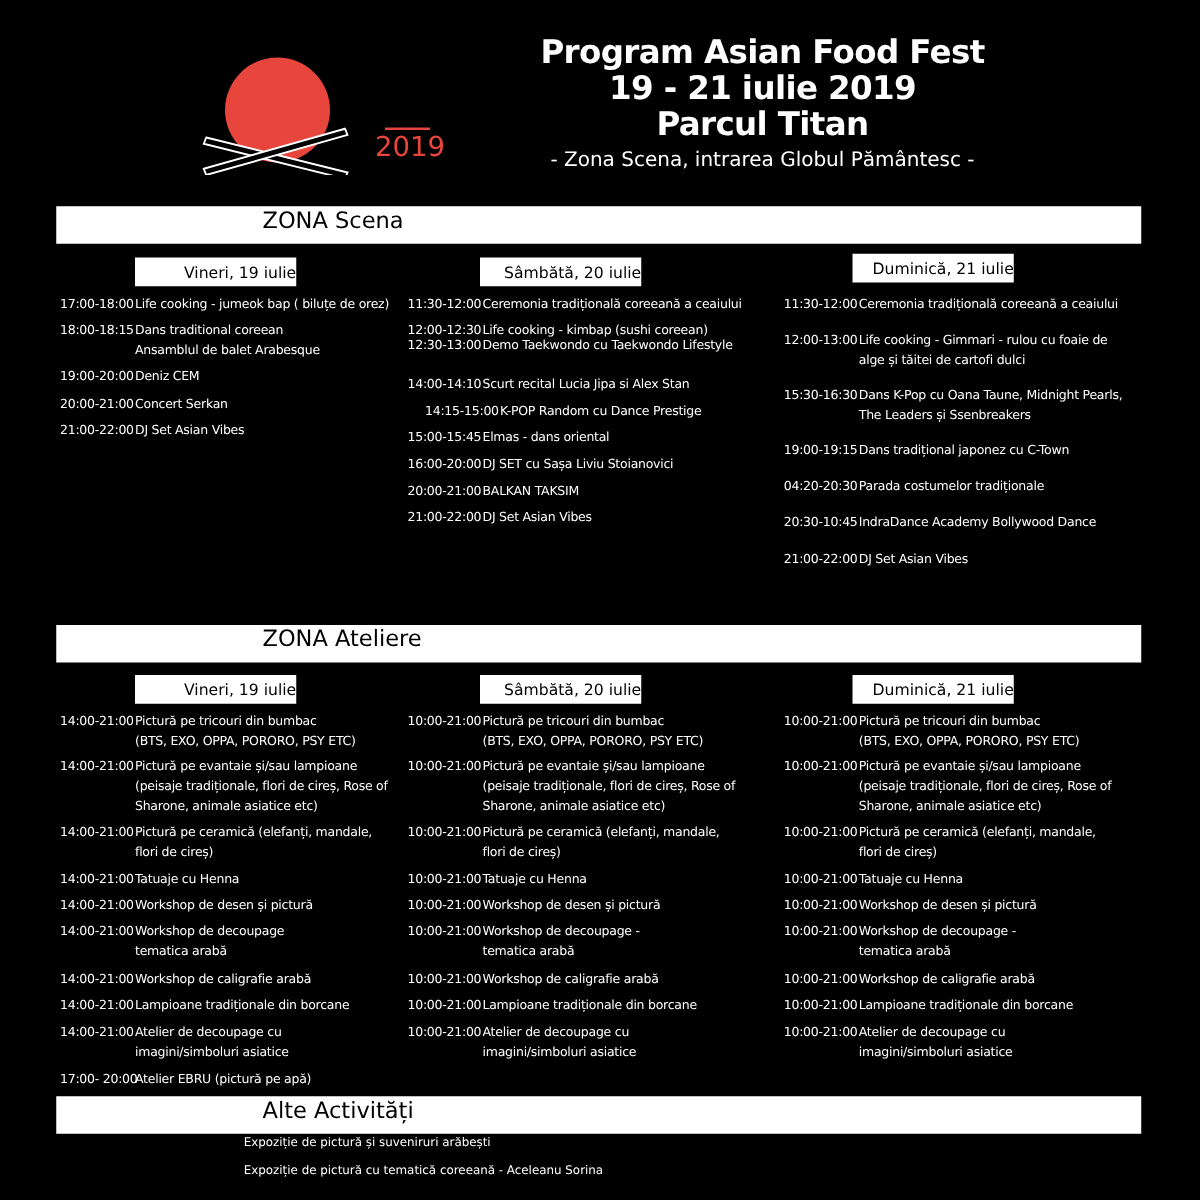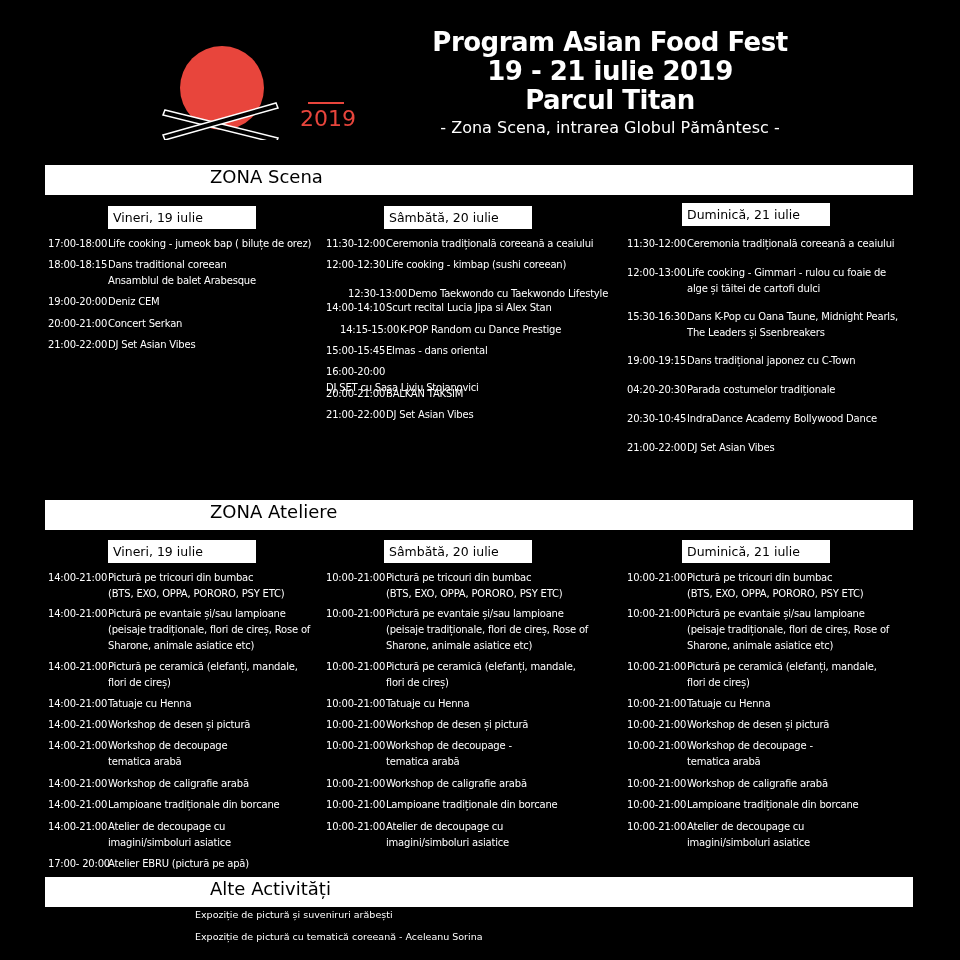--- a/index.html
+++ b/index.html
@@ -6,21 +6,21 @@
   body { width:960px; height:960px; position:relative; overflow:hidden; font-family:"DejaVu Sans", sans-serif; color:#fff; }
   .abs { position:absolute; }
   .logo { left:160px; top:40px; width:210px; height:100px; }
   .logo-text { position:absolute; left:135px; top:0; width:70px; text-align:center; color:#fff; font-size:17px; line-height:18px; letter-spacing:0.5px; }
   .logo-bar { position:absolute; left:148px; top:62px; width:36px; height:2px; background:#e8453c; }
   .logo-year { position:absolute; left:128px; top:66px; width:80px; text-align:center; color:#e8453c; font-size:22px; }
   .title { left:410px; top:28px; width:400px; text-align:center; }
   .title .l { font-size:26px; line-height:29px; font-weight:bold; letter-spacing:-0.5px; }
   .title .sub { font-size:16px; line-height:22px; margin-top:2px; }
   .banner { left:45px; width:868px; height:30px; background:#fff; color:#000; font-size:18px; line-height:23px; box-sizing:border-box; padding-left:165px; }
-  .daybox { width:148px; height:23px; background:#fff; color:#000; font-size:12.5px; line-height:23px; padding-left:5px; box-sizing:border-box; }
+  .daybox { width:129px; height:23px; background:#fff; color:#000; font-size:12.5px; line-height:23px; padding-left:5px; box-sizing:border-box;text-align:right; }
   .row { position:absolute; font-size:10px; line-height:16px; display:flex; white-space:nowrap; letter-spacing:-0.2px; }
   .row .t { width:60px; flex:none; }
   .row .d { white-space:pre-line; }
   .other { left:195px; font-size:9.5px; line-height:14px; }
 </style>
 </head>
 <body>
 
 <div class="abs logo">
   <svg class="abs" style="left:0;top:0" width="135" height="100">
@@ -69,37 +69,37 @@
   </div>
 <div id="scena-1">
     <div class="row" style="left: 326px; top: 236px;">
       <span class="t">11:30-12:00</span>
       <span class="d">Ceremonia tradițională coreeană a ceaiului</span>
     </div>
     <div class="row" style="left: 326px; top: 257px;">
       <span class="t">12:00-12:30</span>
       <span class="d">Life cooking - kimbap (sushi coreean)</span>
     </div>
-    <div class="row" style="left: 326px; top: 286px; margin-left: 22px;">
+    <div class="row" style="left: 326px; top: 269px;">
       <span class="t">12:30-13:00</span>
       <span class="d">Demo Taekwondo cu  Taekwondo Lifestyle</span>
     </div>
     <div class="row" style="left: 326px; top: 300px;">
       <span class="t">14:00-14:10</span>
       <span class="d">Scurt recital Lucia Jipa si Alex Stan</span>
     </div>
     <div class="row" style="left: 340px; top: 322px;">
       <span class="t">14:15-15:00</span>
       <span class="d">K-POP Random cu Dance Prestige</span>
     </div>
     <div class="row" style="left: 326px; top: 343px;">
       <span class="t">15:00-15:45</span>
       <span class="d">Elmas - dans oriental</span>
     </div>
-    <div class="row" style="left: 326px; top: 364px; flex-direction: column;">
+    <div class="row" style="left: 326px; top: 364px;">
       <span class="t">16:00-20:00</span>
       <span class="d">DJ SET cu Sașa Liviu Stoianovici</span>
     </div>
     <div class="row" style="left: 326px; top: 386px;">
       <span class="t">20:00-21:00</span>
       <span class="d">BALKAN TAKSIM</span>
     </div>
     <div class="row" style="left: 326px; top: 407px;">
       <span class="t">21:00-22:00</span>
       <span class="d">DJ Set Asian Vibes</span>

